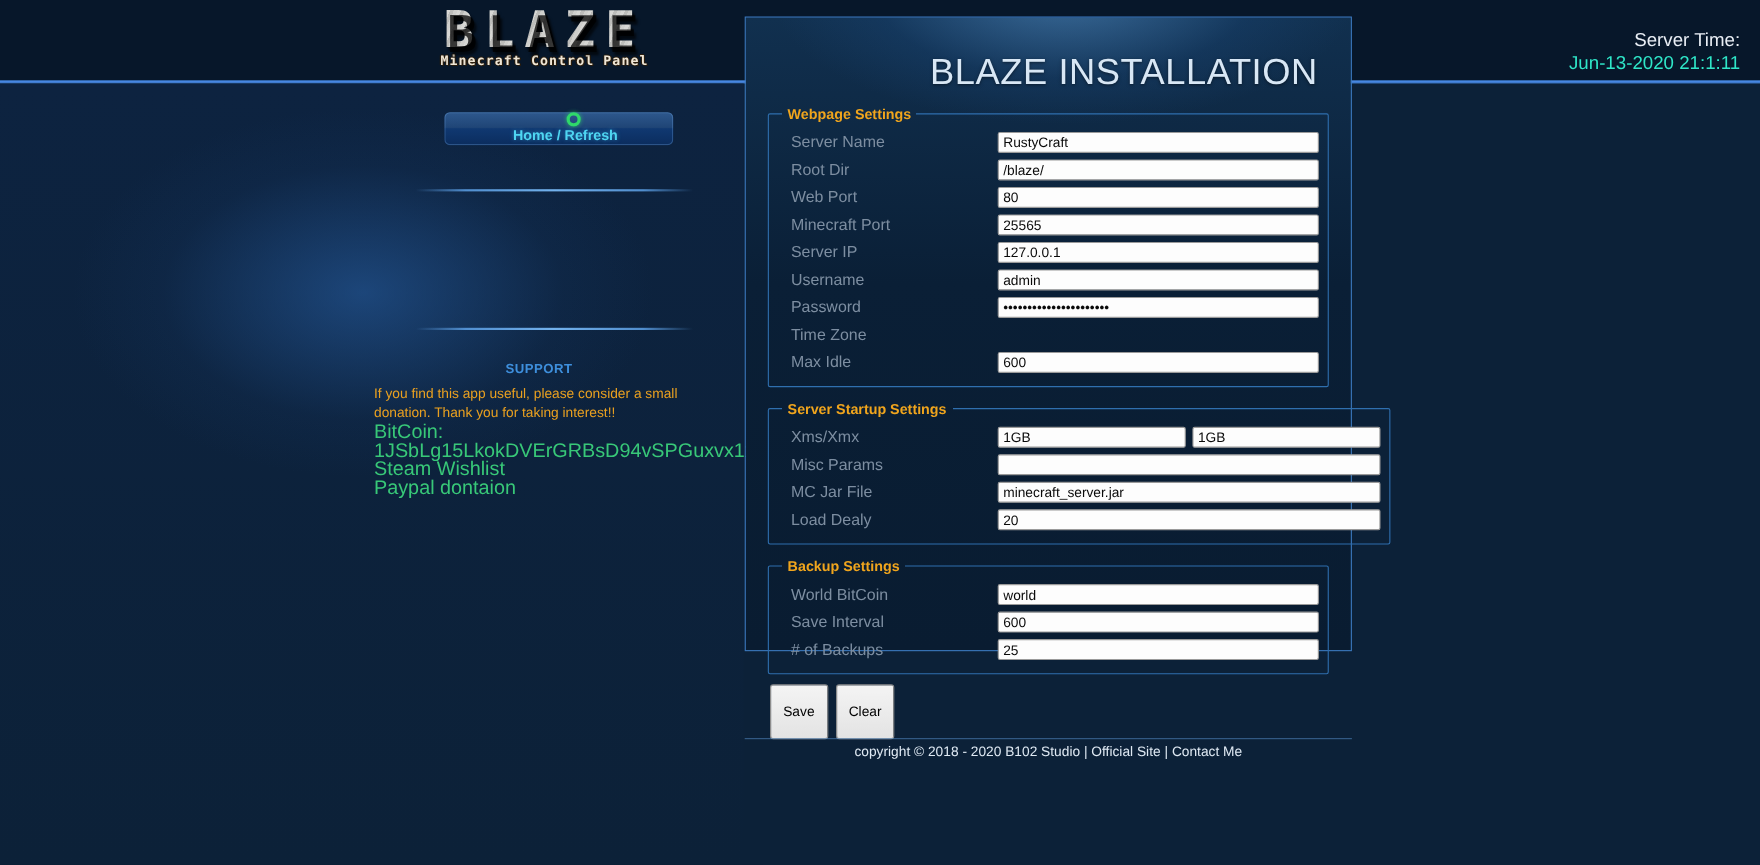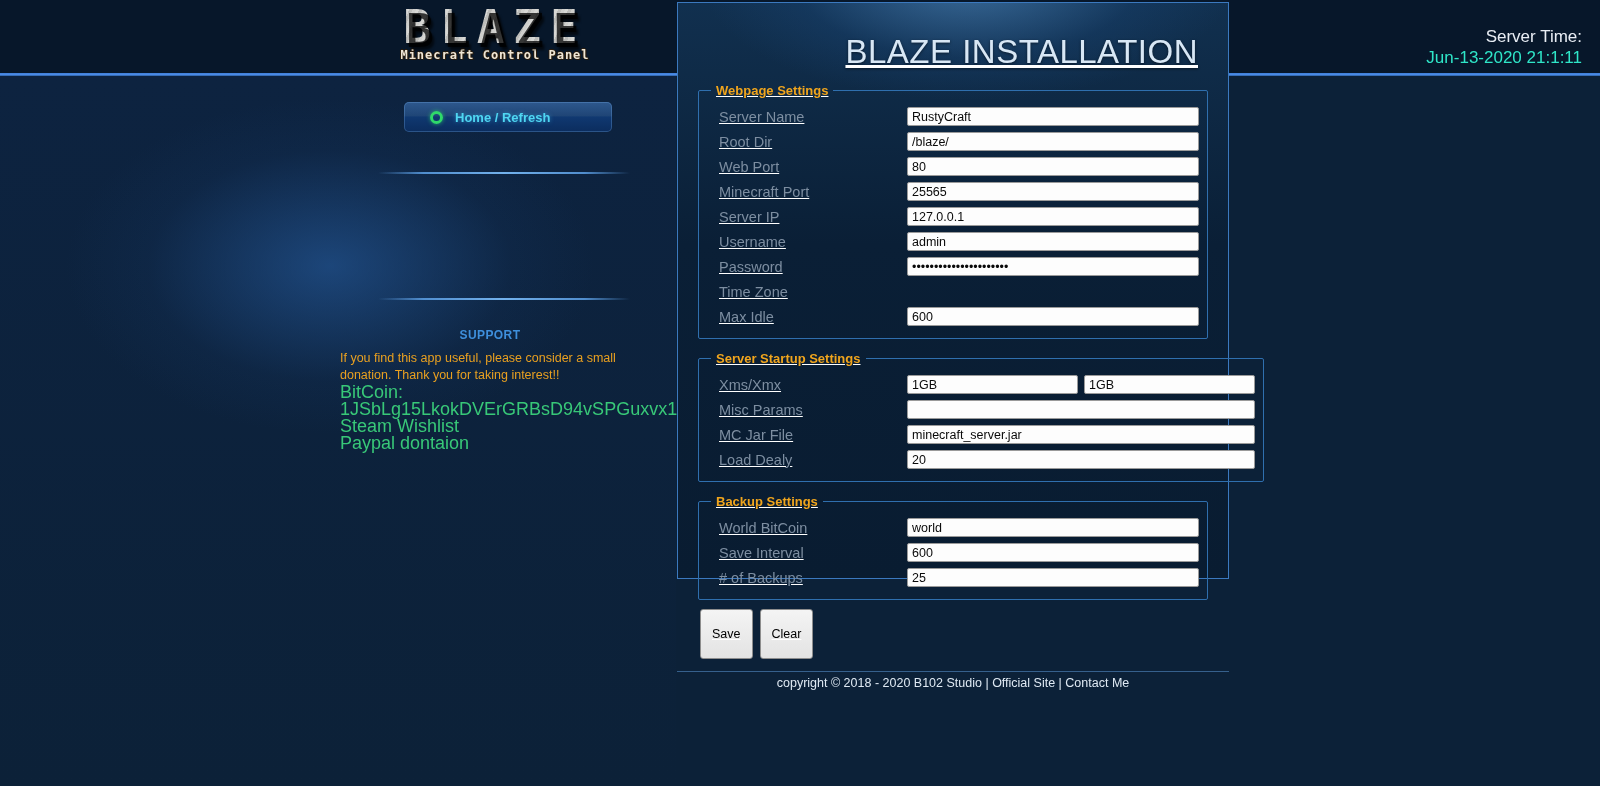--- a/index.html
+++ b/index.html
@@ -102,20 +102,21 @@
     border-radius: 5px;
     background: linear-gradient(to bottom,
         rgba(73,132,205,0.55) 0%,
         rgba(46,97,163,0.55) 46%,
         rgba(16,58,117,0.92) 50%,
         rgba(11,45,95,0.95) 100%);
     box-shadow: inset 0 0 0 1px rgba(120,175,235,0.30);
     display: flex;
     align-items: center;
     cursor: pointer;
+    flex-direction: column;
   }
   #nav-home-icon {
     width: 13px; height: 13px;
     margin-left: 26px;
     border-radius: 50%;
     border: 3px solid #2fd96a;
     box-sizing: border-box;
     box-shadow: 0 0 4px rgba(47,217,106,0.7);
   }
   #nav-home-label {
@@ -164,28 +165,27 @@
     font-size: 18px;
     color: #38c878;
     line-height: 17px;
     text-decoration: none;
     cursor: pointer;
   }
 
   
   #main-panel {
     position: absolute;
-    left: 677px; top: 2px;
+    left: 677px; top: 15px;
     width: 552px; height: 577px;
     box-sizing: border-box;
     border: 1px solid #3b79bf;
     background:
       radial-gradient(ellipse 340px 150px at 290px -20px, rgba(92,156,215,0.55) 0%, rgba(28,74,125,0.30) 50%, rgba(10,31,55,0) 78%),
       linear-gradient(to bottom, #11304f 0%, #0a1f36 42%, #091c31 100%);
-    text-decoration: underline;
   }
   #panel-title {
     text-align: right;
     padding: 30px 30px 0 0;
     font-size: 33px;
     letter-spacing: 0.5px;
     color: #d8e7f5;
     text-shadow: 0 1px 3px rgba(0,0,0,0.5);
   }
 

